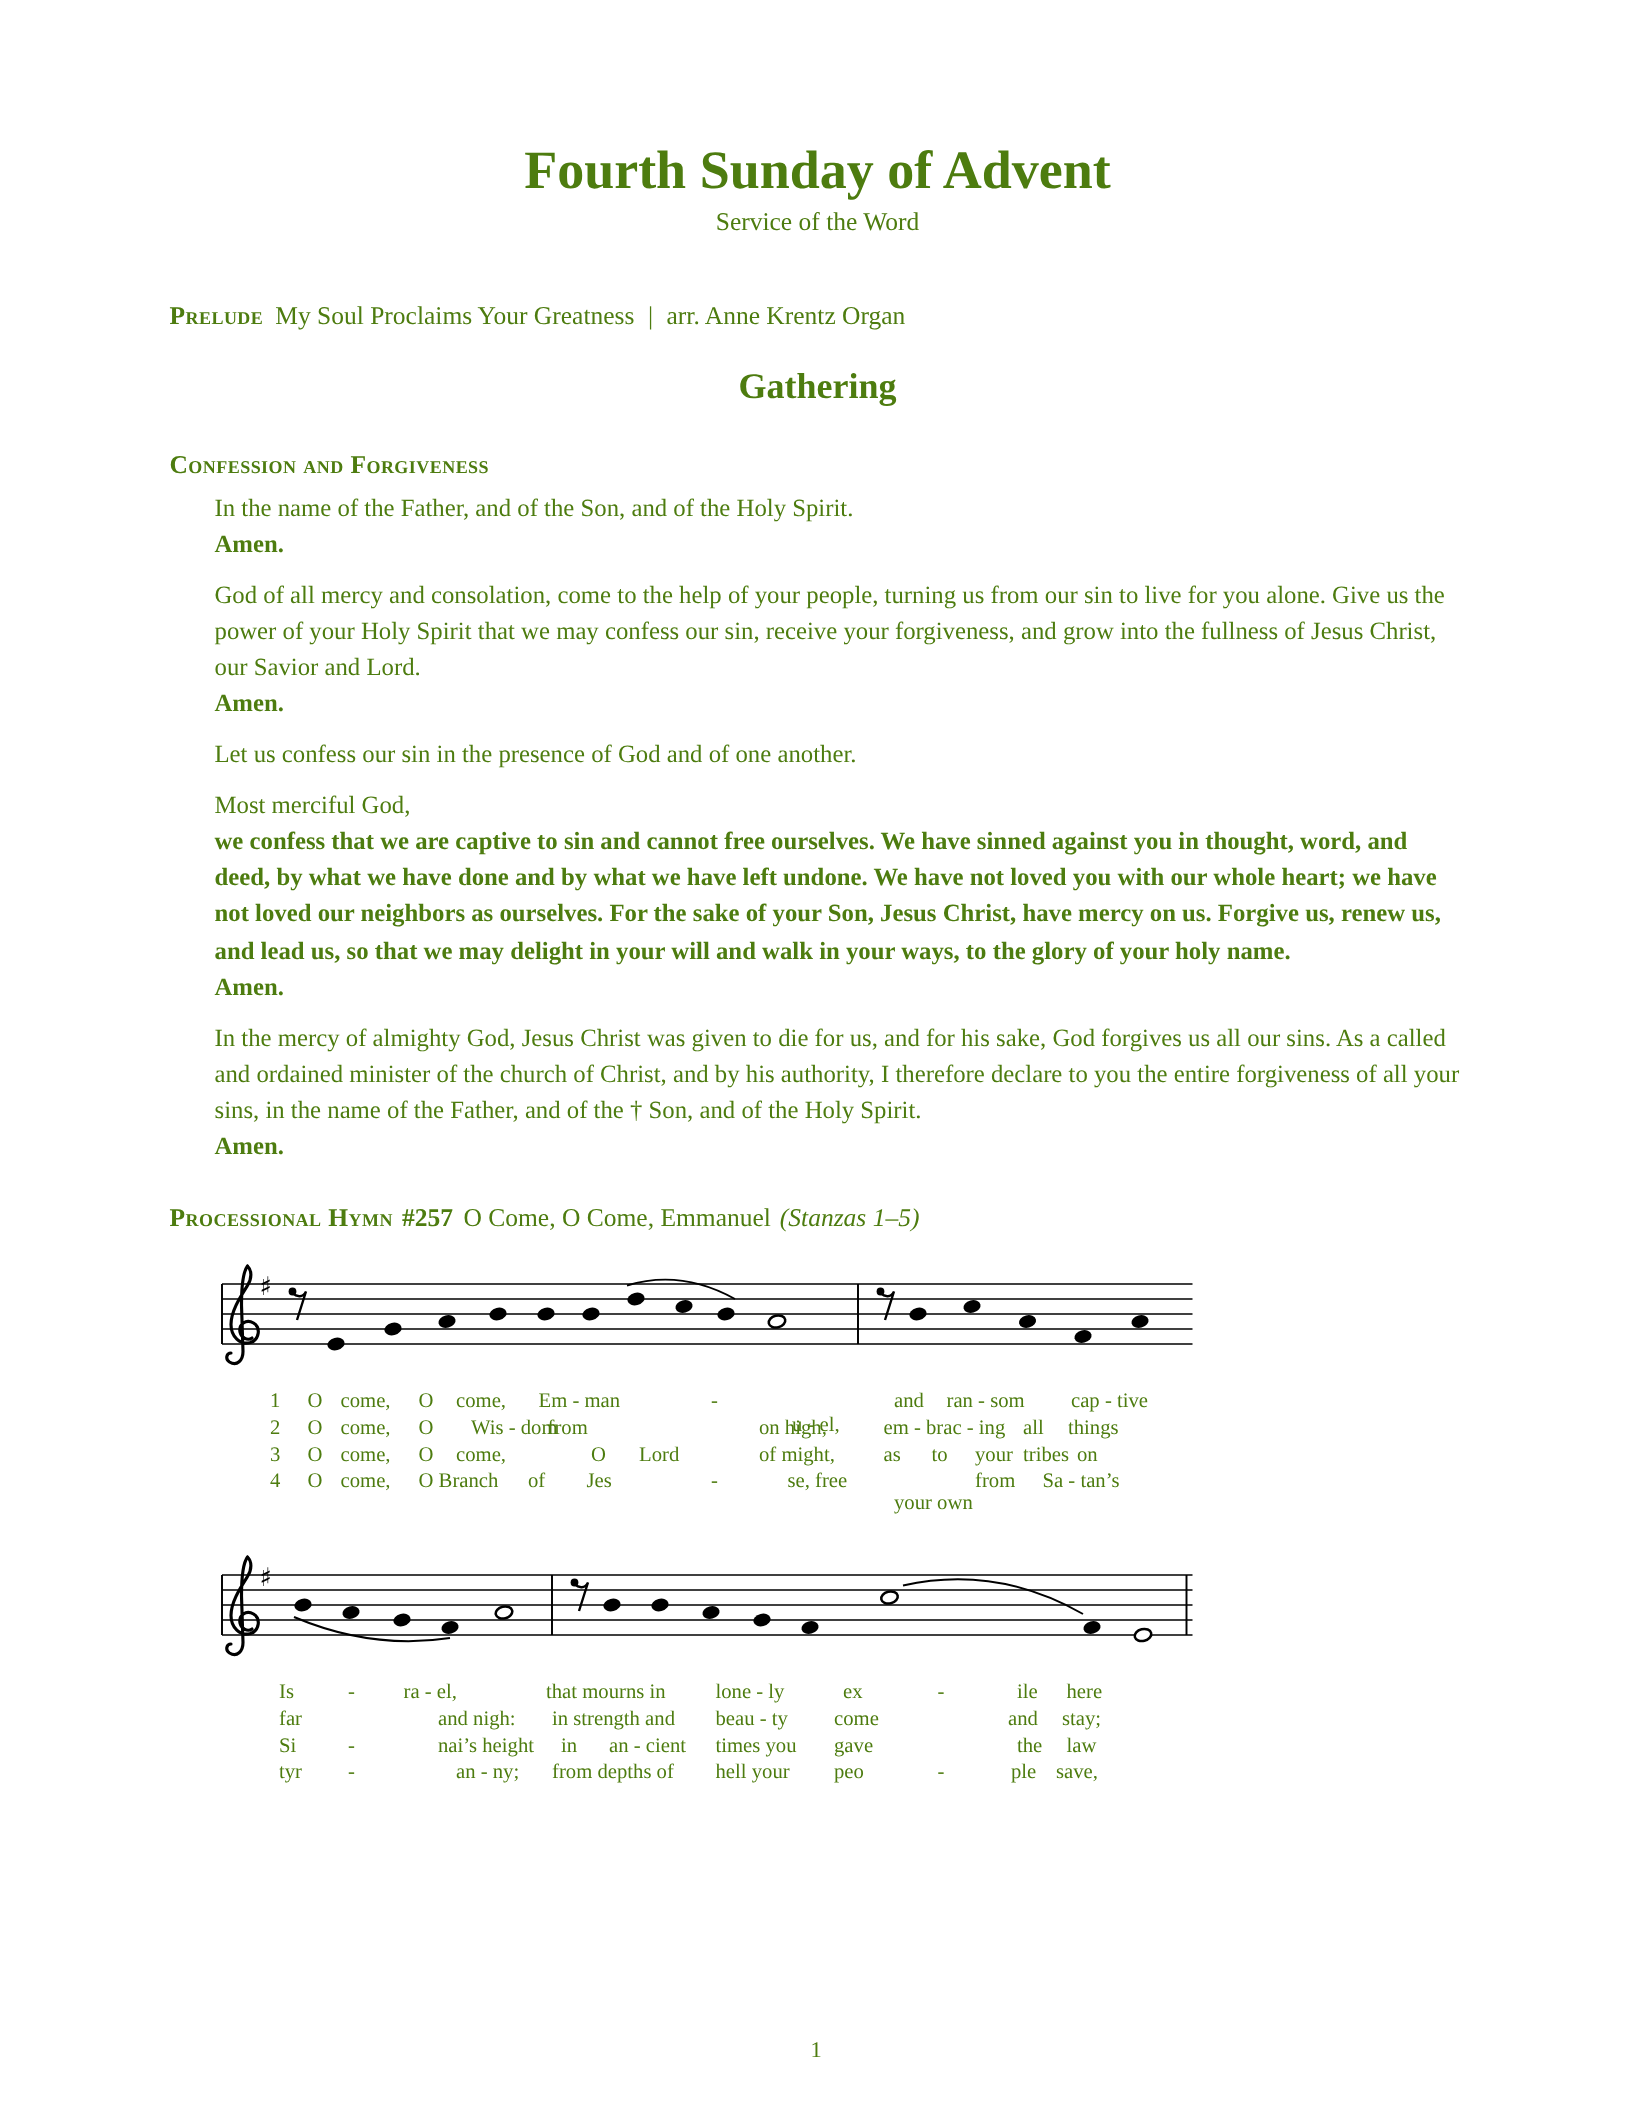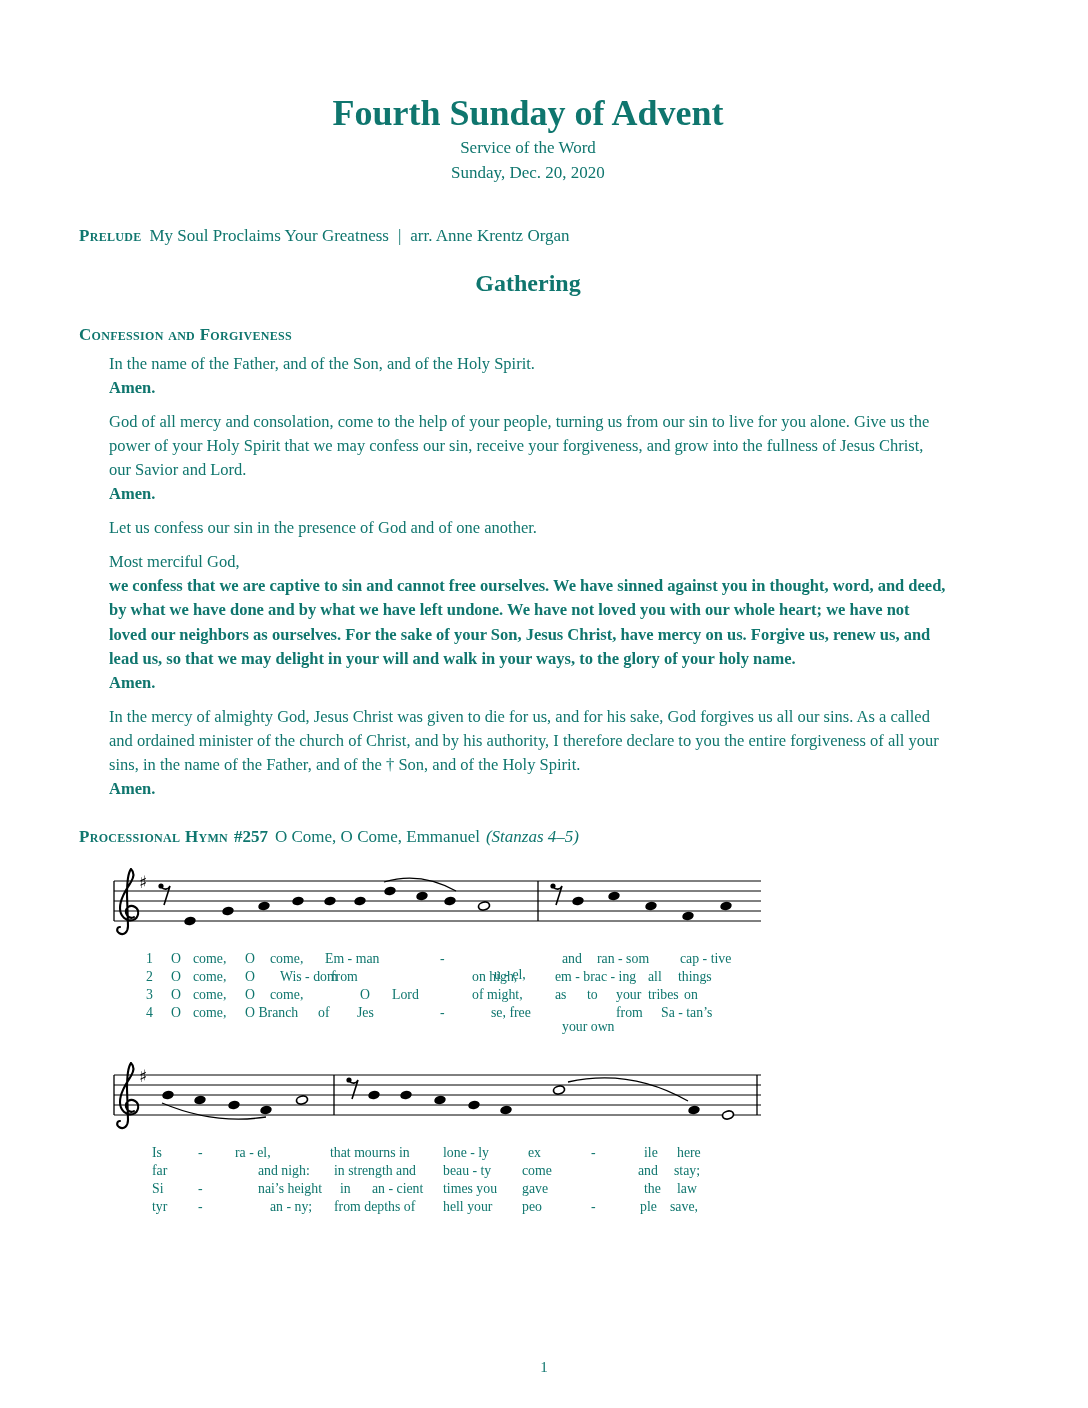--- a/index.html
+++ b/index.html
@@ -1,19 +1,19 @@
 <!DOCTYPE html>
 <html lang="en"><head>
 <meta charset="utf-8">
 <style>
   html,body{margin:0;padding:0;background:#ffffff;}
   .page{
     width:1088px;height:1408px;position:relative;background:#ffffff;
-    font-family:"Liberation Serif", serif;color:#0f766e;
-    box-sizing:border-box;padding:0 111px 0 79px;overflow:hidden;
+    font-family:"Liberation Serif", serif;color:#4d7c0f;
+    box-sizing:border-box;padding:0 111px 0 113px;overflow:hidden;
   }
   .title{text-align:center;margin-top:94px;font-size:36px;font-weight:bold;line-height:1.1;}
   .sub{text-align:center;font-size:17px;margin-top:3px;line-height:1.3;}
   .sc{font-variant:small-caps;font-weight:bold;letter-spacing:.3px;}
   .prelude-line{margin-top:42px;font-size:17px;}
   .prelude-line .piece{margin-left:8px;}
   .sep{margin:0 9px;font-weight:normal;}
   .gathering{text-align:center;font-size:24px;font-weight:bold;margin-top:24px;}
   .section-heading{font-size:17px;margin-top:28px;}
   .para{margin:0 0 10px 30px;font-size:16.5px;line-height:1.46;max-width:838px;}
@@ -35,21 +35,20 @@
   .sys-gap{height:16px;}
   .pagenum{position:absolute;bottom:32px;left:0;right:0;text-align:center;font-size:15px;}
 </style>
 </head>
 <body>
 
 <div class="page">
 
   <div class="title">Fourth Sunday of Advent</div>
   <div class="sub">Service of the Word</div>
-  <div class="sub">Sunday, Dec. 20, 2020</div>
 
   <div class="prelude-line">
     <span class="sc">Prelude</span><span class="piece">My Soul Proclaims Your Greatness</span><span class="sep">|</span><span>arr. Anne Krentz Organ</span>
   </div>
 
   <div class="gathering">Gathering</div>
 
   <div class="section-heading sc">Confession and Forgiveness</div>
 
   <div id="confession-paragraphs">
@@ -69,21 +68,21 @@
         <div class="b">we confess that we are captive to sin and cannot free ourselves. We have sinned against you in thought, word, and deed, by what we have done and by what we have left undone. We have not loved you with our whole heart; we have not loved our neighbors as ourselves. For the sake of your Son, Jesus Christ, have mercy on us. Forgive us, renew us, and lead us, so that we may delight in your will and walk in your ways, to the glory of your holy name.</div>
         <div class="b">Amen.</div>
       </div>
       <div class="para">
         <div>In the mercy of almighty God, Jesus Christ was given to die for us, and for his sake, God forgives us all our sins. As a called and ordained minister of the church of Christ, and by his authority, I therefore declare to you the entire forgiveness of all your sins, in the name of the Father, and of the † Son, and of the Holy Spirit.</div>
         <div class="b">Amen.</div>
       </div>
     </div>
 
   <div class="hymn-line">
-    <span class="sc">Processional Hymn</span><span class="num">#257</span><span class="htitle">O Come, O Come, Emmanuel</span><span class="ital">(Stanzas 4–5)</span>
+    <span class="sc">Processional Hymn</span><span class="num">#257</span><span class="htitle">O Come, O Come, Emmanuel</span><span class="ital">(Stanzas 1–5)</span>
   </div>
 
   <svg class="music" width="660" height="88" viewBox="0 0 660 88">
     <defs>
       <g id="gclef">
         <path d="M23 8 C26 11 26 16 23 21 C18 29 12 38 12 47 C12 55 18 61 25 59 C31 57 32 49 27 46 C22 43 17 47 18 52 C19 56 23 58 26 56 M23 8 C20 12 19 22 19 34 L20 65 C20 71 16 75 11 72 C8 70 9 66 12 66" fill="none" stroke="#000" stroke-width="2.1" stroke-linecap="round"></path>
       </g>
       <g id="rest8">
         <circle cx="3" cy="5" r="2.6" fill="#000"></circle>
         <path d="M3 6 C6 9 10 9 12 5 L6 24" fill="none" stroke="#000" stroke-width="1.6"></path>

